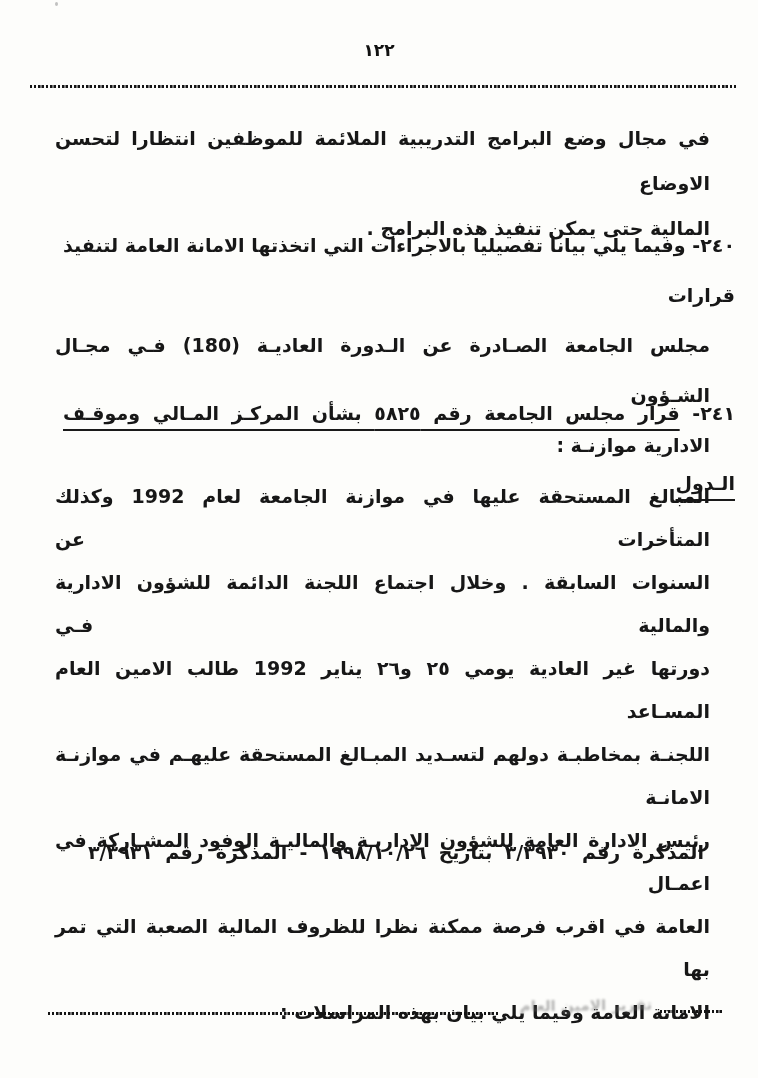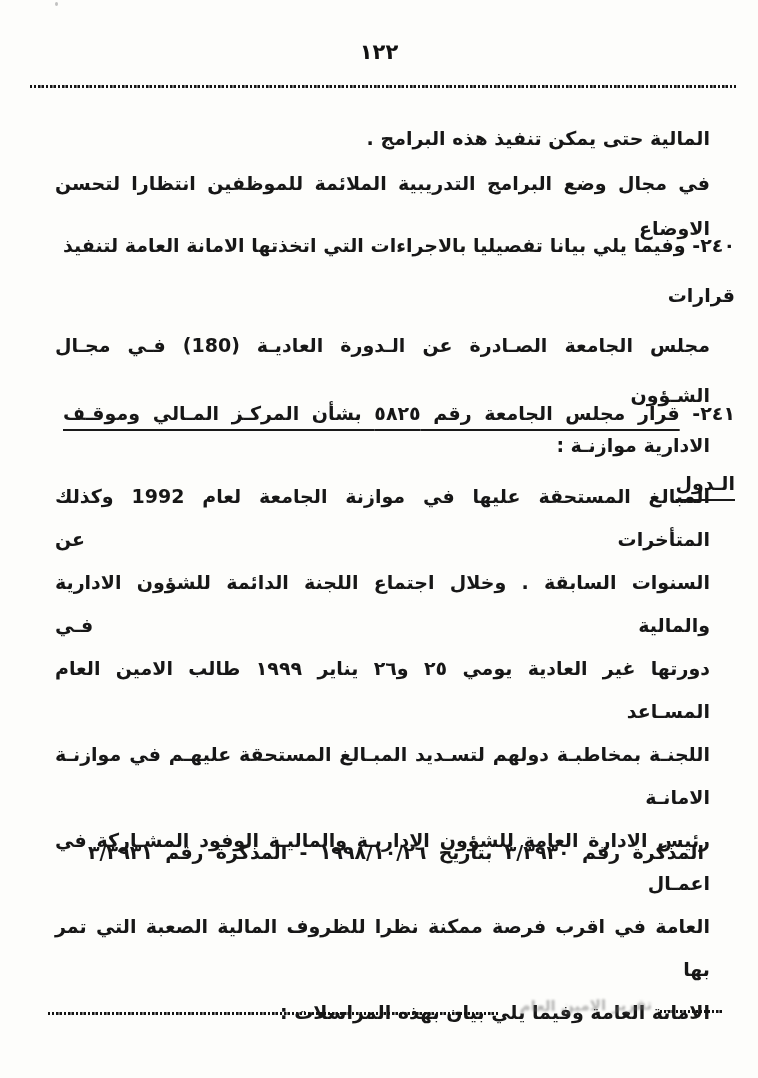--- a/index.html
+++ b/index.html
@@ -6,21 +6,21 @@
   body{
     width:758px;height:1078px;position:relative;overflow:hidden;
     background:#fdfdfb;
     font-family:"DejaVu Sans", sans-serif;
     direction:rtl;
     color:#161616;
   }
   .page{position:absolute;inset:0;}
   .pagenum{
     position:absolute;top:40px;left:0;right:0;
-    text-align:center;font-size:21px;font-weight:bold;
+    text-align:center;font-size:17px;font-weight:bold;
     letter-spacing:7px;color:#111;
   }
   .dotline{
     position:absolute;height:3px;
     background-image:
       repeating-linear-gradient(90deg,#141414 0 2px,transparent 2px 4px),
       repeating-linear-gradient(90deg,transparent 0 9px,rgba(20,20,20,.55) 9px 12px);
   }
   .topline{top:85px;left:30px;width:706px;}
   .botline{top:1012px;left:48px;width:452px;}
@@ -60,22 +60,22 @@
 
 <div class="page">
 
   <div class="scan-dot"></div>
 
   <div class="pagenum">١٢٢</div>
 
   <div class="dotline topline"></div>
 
   <div class="col intro">
+    <div class="ln just">في مجال وضع البرامج التدريبية الملائمة للموظفين انتظارا لتحسن الاوضاع</div>
     <div class="ln">المالية حتى يمكن تنفيذ هذه البرامج .</div>
-    <div class="ln just">في مجال وضع البرامج التدريبية الملائمة للموظفين انتظارا لتحسن الاوضاع</div>
   </div>
 
   <div class="col p240">
     <div class="ln just hang">
       <span class="num">٢٤٠-</span>
       <span>وفيما يلي بيانا تفصيليا بالاجراءات التي اتخذتها الامانة العامة لتنفيذ قرارات</span>
     </div>
     <div class="ln just">مجلس الجامعة الصـادرة عن الـدورة العاديـة (180) فـي مجـال الشـؤون</div>
     <div class="ln">الادارية موازنـة :</div>
   </div>
@@ -83,21 +83,21 @@
   <div class="col h241">
     <div class="ln just hang">
       <span class="num">٢٤١-</span>
       <span class="u">قرار مجلس الجامعة رقم ٥٨٢٥ بشأن المركـز المـالي وموقـف الـدول</span>
     </div>
   </div>
 
   <div class="col bodyp">
     <div class="ln just">المبالغ المستحقة عليها في موازنة الجامعة لعام 1992 وكذلك المتأخرات عن</div>
     <div class="ln just">السنوات السابقة . وخلال اجتماع اللجنة الدائمة للشؤون الادارية والمالية فـي</div>
-    <div class="ln just">دورتها غير العادية يومي ٢٥ و٢٦ يناير ١٩٩٩ طالب الامين العام المسـاعد</div>
+    <div class="ln just">دورتها غير العادية يومي ٢٥ و٢٦ يناير 1992 طالب الامين العام المسـاعد</div>
     <div class="ln just">اللجنـة بمخاطبـة دولهم لتسـديد المبـالغ المستحقة عليهـم في موازنـة الامانـة</div>
     <div class="ln just">رئيس الادارة العامة للشؤون الاداريـة والماليـة الوفود المشـاركة في اعمـال</div>
     <div class="ln just">العامة في اقرب فرصة ممكنة نظرا للظروف المالية الصعبة التي تمر بها</div>
     <div class="ln">الامانة العامة وفيما يلي بيان بهذه المراسلات :</div>
   </div>
 
   <div class="col memos">
     <div class="ln just indent2">المذكرة رقم ٣/٣٩٣٠ بتاريخ ١٩٩٨/١٠/٢٦ - المذكرة رقم ٣/٣٩٣١</div>
   </div>
 

